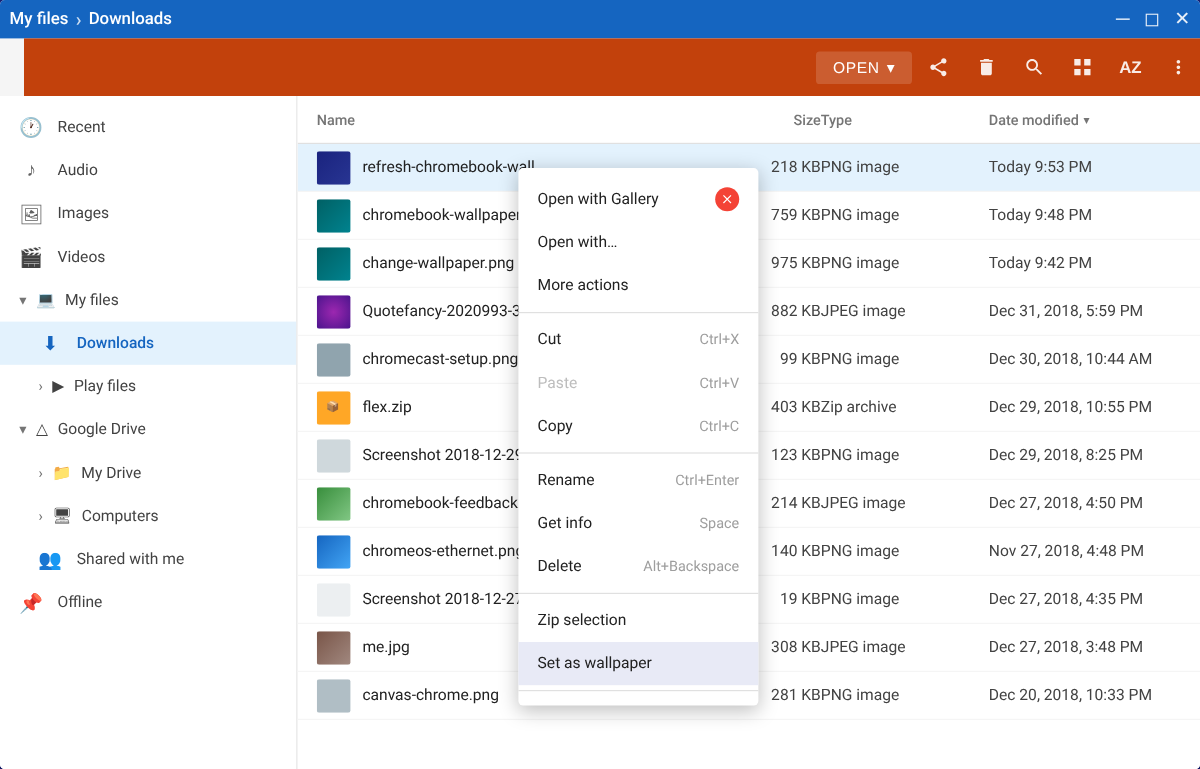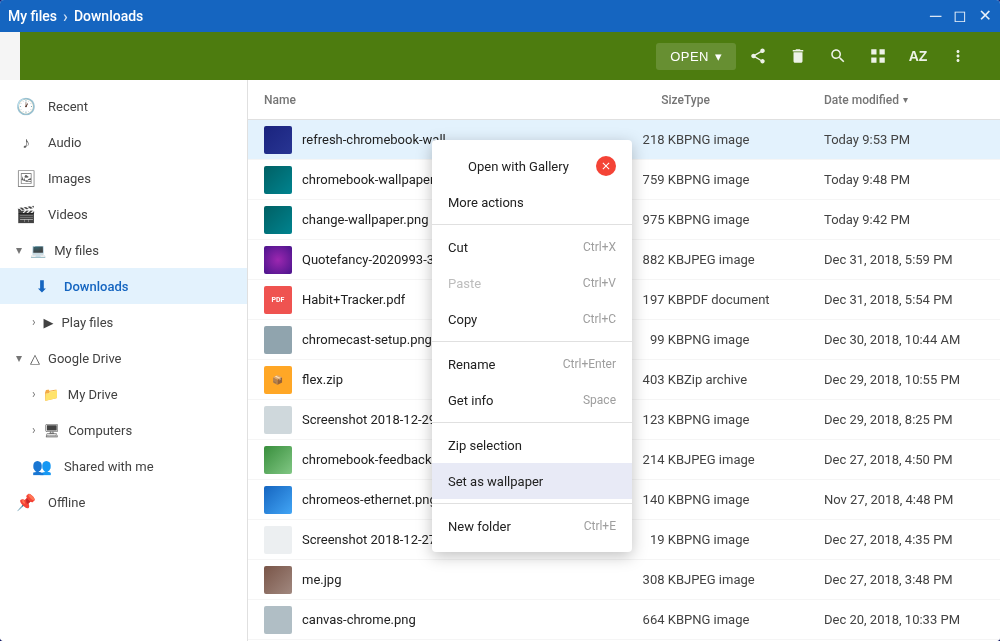--- a/index.html
+++ b/index.html
@@ -58,26 +58,26 @@
     .window-btn {
       color: white;
       cursor: pointer;
       font-size: 16px;
       line-height: 1;
       opacity: 0.9;
     }
 
     
     .toolbar {
-      background: #4d7c0f;
+      background: #c2410c;
       height: 48px;
       display: flex;
       align-items: center;
       justify-content: flex-end;
-      padding: 0 24px;
+      padding: 0 0;
       gap: 4px;
       flex-shrink: 0;
       margin-left: 20px;
     }
 
     .toolbar-open-btn {
       background: rgba(255,255,255,0.15);
       color: white;
       border: none;
       padding: 6px 14px;
@@ -297,21 +297,20 @@
 
     .context-menu-header {
       display: flex;
       align-items: center;
       justify-content: space-between;
       padding: 8px 16px;
       cursor: pointer;
       font-size: 13px;
       color: #212121;
       height: 36px;
-      margin-left: 20px;
     }
 
     .open-gallery-icon {
       width: 20px;
       height: 20px;
       background: #f44336;
       border-radius: 50%;
       display: flex;
       align-items: center;
       justify-content: center;
@@ -493,31 +492,20 @@
       <div class="file-row">
         <div class="file-name-cell">
           <div class="file-thumbnail" style="background:radial-gradient(circle,#9c27b0,#4a148c);border-radius:2px;width:28px;height:28px;"></div>
           <span class="file-name-text">Quotefancy-2020993-384...</span>
         </div>
         <div class="file-size">882 KB</div>
         <div class="file-type">JPEG image</div>
         <div class="file-date">Dec 31, 2018, 5:59 PM</div>
       </div>
 
-      <div class="file-row">
-        <div class="file-name-cell">
-          <div class="file-thumbnail" style="background:#ef5350;border-radius:2px;width:28px;height:28px;display:flex;align-items:center;justify-content:center;">
-            <span style="color:white;font-size:7px;font-weight:bold;">PDF</span>
-          </div>
-          <span class="file-name-text">Habit+Tracker.pdf</span>
-        </div>
-        <div class="file-size">197 KB</div>
-        <div class="file-type">PDF document</div>
-        <div class="file-date">Dec 31, 2018, 5:54 PM</div>
-      </div>
 
       <div class="file-row">
         <div class="file-name-cell">
           <div class="file-thumbnail" style="background:#90a4ae;border-radius:2px;width:28px;height:28px;"></div>
           <span class="file-name-text">chromecast-setup.png</span>
         </div>
         <div class="file-size">99 KB</div>
         <div class="file-type">PNG image</div>
         <div class="file-date">Dec 30, 2018, 10:44 AM</div>
       </div>
@@ -582,38 +570,41 @@
         <div class="file-size">308 KB</div>
         <div class="file-type">JPEG image</div>
         <div class="file-date">Dec 27, 2018, 3:48 PM</div>
       </div>
 
       <div class="file-row">
         <div class="file-name-cell">
           <div class="file-thumbnail" style="background:#b0bec5;border-radius:2px;width:28px;height:28px;"></div>
           <span class="file-name-text">canvas-chrome.png</span>
         </div>
-        <div class="file-size">664 KB</div>
+        <div class="file-size">281 KB</div>
         <div class="file-type">PNG image</div>
         <div class="file-date">Dec 20, 2018, 10:33 PM</div>
       </div>
     </div>
   </div>
 </div>
 
 <div class="context-menu">
   <div class="context-menu-header">
     <span>Open with Gallery</span>
     <div class="open-gallery-icon">
       <svg width="12" height="12" viewBox="0 0 24 24" fill="white">
         <path d="M19 6.41L17.59 5 12 10.59 6.41 5 5 6.41 10.59 12 5 17.59 6.41 19 12 13.41 17.59 19 19 17.59 13.41 12z"></path>
       </svg>
     </div>
   </div>
   <div class="context-menu-item">
+    <span>Open with…</span>
+  </div>
+  <div class="context-menu-item">
     <span>More actions</span>
   </div>
   <div class="context-menu-divider"></div>
   <div class="context-menu-item">
     <span>Cut</span>
     <span class="shortcut">Ctrl+X</span>
   </div>
   <div class="context-menu-item disabled">
     <span>Paste</span>
     <span class="shortcut">Ctrl+V</span>
@@ -624,25 +615,25 @@
   </div>
   <div class="context-menu-divider"></div>
   <div class="context-menu-item">
     <span>Rename</span>
     <span class="shortcut">Ctrl+Enter</span>
   </div>
   <div class="context-menu-item">
     <span>Get info</span>
     <span class="shortcut">Space</span>
   </div>
+  <div class="context-menu-item">
+    <span>Delete</span>
+    <span class="shortcut">Alt+Backspace</span>
+  </div>
   <div class="context-menu-divider"></div>
   <div class="context-menu-item">
     <span>Zip selection</span>
   </div>
   <div class="context-menu-item highlighted">
     <span>Set as wallpaper</span>
   </div>
   <div class="context-menu-divider"></div>
-  <div class="context-menu-item">
-    <span>New folder</span>
-    <span class="shortcut">Ctrl+E</span>
-  </div>
 </div>
 
 </body></html>

